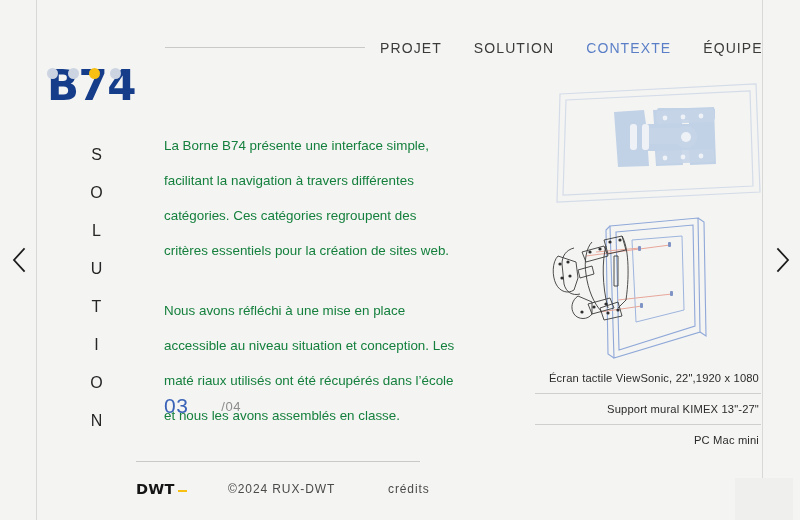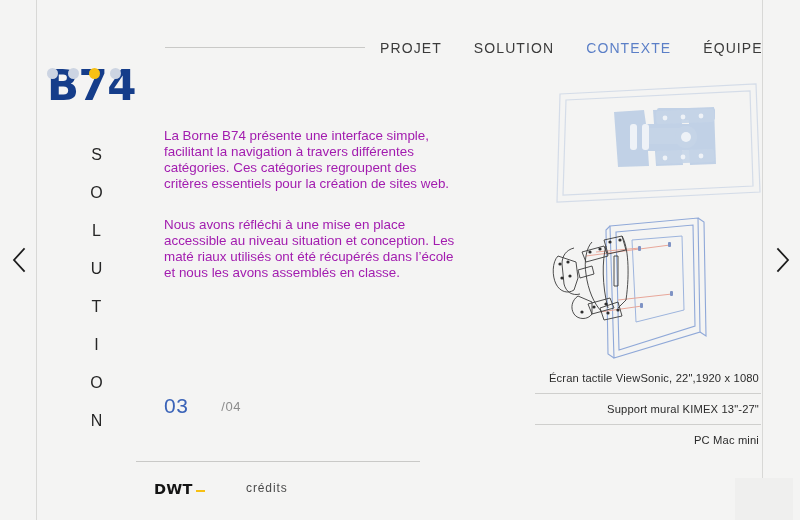--- a/index.html
+++ b/index.html
@@ -125,22 +125,22 @@
   }
   .vtitle span { display: block; }
 
   
   .copy {
     position: absolute;
     left: 164px;
     top: 128px;
     width: 296px;
     font-size: 13.4px;
-    line-height: 16px;
-    color: #a21caf;
+    line-height: 35px;
+    color: #15803d;
   }
   .copy p { margin: 0 0 25px 0; }
   .copy p:last-child { margin-bottom: 4px; }
 
   
   .pager {
     position: absolute;
     left: 164px;
     top: 394px;
     display: flex;
@@ -162,24 +162,25 @@
   .footer-rule {
     position: absolute;
     left: 136px;
     top: 461px;
     width: 284px;
     height: 1px;
     background: #c9c9c7;
   }
   .footer {
     position: absolute;
-    left: 154px;
+    left: 136px;
     top: 481px;
     width: 330px;
     display: flex;
+    align-items: center;
   }
   .footer .brand {
     font-family: "DejaVu Sans", sans-serif;
     font-weight: bold;
     font-size: 14.5px;
     letter-spacing: 0.2px;
     color: #141414;
     position: relative;
     width: 92px;
   }
@@ -294,20 +295,21 @@
   <div class="pager">
     <span class="cur">03</span>
     <span class="total">/04</span>
   </div>
 
   <div class="footer-rule"></div>
   <div class="footer">
     <div class="brand">
       <span>DWT</span><span class="bar"></span>
     </div>
+    <div class="copyright">©2024 RUX-DWT</div>
     <div class="credits">crédits</div>
   </div>
 
   <div class="visual-top">
     <svg width="212" height="128" viewBox="0 0 212 128">
       <g fill="none" stroke="#d4dce8" stroke-width="1.2">
         <path d="M8 14 L204 4 L208 112 L5 122 Z"></path>
         <path d="M14 20 L198 11 L201 106 L11 115 Z"></path>
       </g>
       <g fill="#b9cce4" opacity="0.85">

